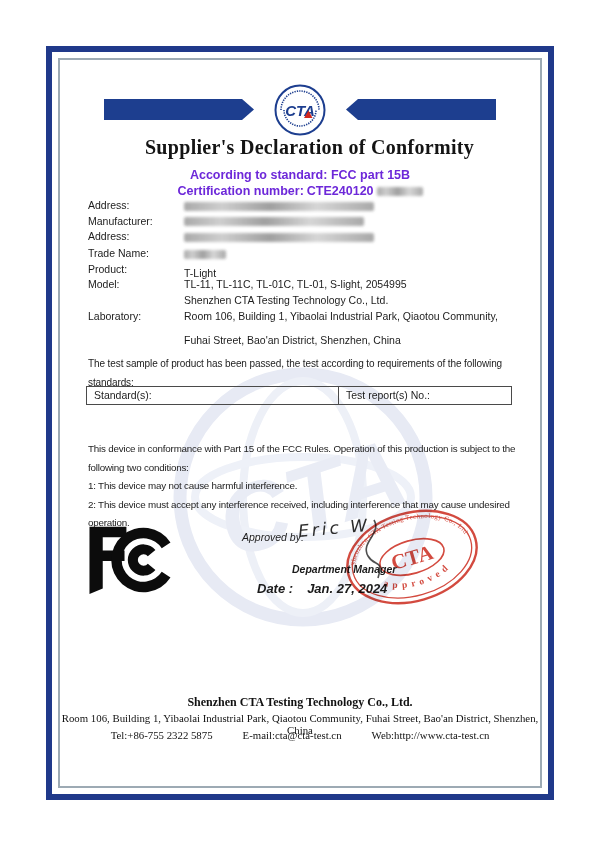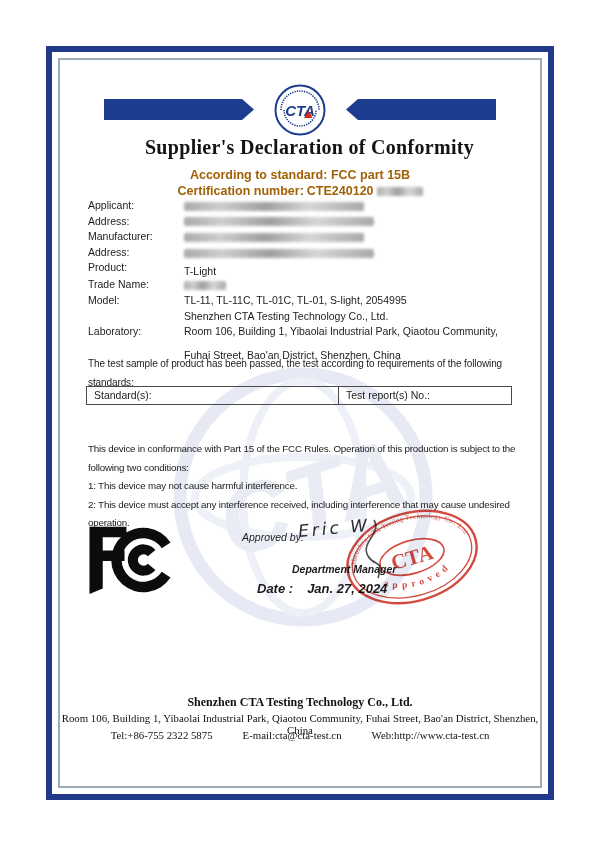--- a/index.html
+++ b/index.html
@@ -18,21 +18,21 @@
   .watermark { position:absolute; left:168px; top:362px; width:270px; height:270px; z-index:1; }
   
   .banner-bar { position:absolute; top:99px; width:150px; height:21px; background:#1d3e8f; z-index:2; }
   .banner-bar.left  { left:104px; clip-path:polygon(0 0, calc(100% - 12px) 0, 100% 50%, calc(100% - 12px) 100%, 0 100%); }
   .banner-bar.right { left:346px; clip-path:polygon(12px 0, 100% 0, 100% 100%, 12px 100%, 0 50%); }
   .cta-logo { position:absolute; left:272px; top:82px; width:56px; height:56px; z-index:3; }
   .doc-title { position:absolute; left:0; top:136px; width:100%; text-align:center;
     font-family:"Liberation Serif", serif; font-weight:bold; font-size:20px; color:#141414;
     letter-spacing:0.3px; z-index:2;padding-left:19px; }
   .sub-line { position:absolute; left:0; width:100%; text-align:center; font-weight:bold;
-    font-size:12.5px; color:#a16207; z-index:2; }
+    font-size:12.5px; color:#6d28d9; z-index:2; }
   .sub1 { top:168px; }
   .sub2 { top:184px; display:flex; justify-content:center; align-items:center; gap:3px; }
   
   .redact { display:inline-block; height:9px; border-radius:2px;
     background:linear-gradient(90deg,#9b9b9b,#c6c6c6 20%,#8f8f8f 45%,#cfcfcf 70%,#9a9a9a);
     filter:blur(1.6px); opacity:0.85; vertical-align:middle; }
   
   .info { position:absolute; left:88px; top:200px; width:430px; font-size:10.5px; z-index:2; }
   .irow { display:flex; align-items:flex-start; margin-bottom:4.6px; line-height:11px; }
   .irow .lbl { width:96px; flex:0 0 96px; }
@@ -101,42 +101,38 @@
   <div class="doc-title">Supplier's Declaration of Conformity</div>
   <div class="sub-line sub1">According to standard: FCC part 15B</div>
   <div class="sub-line sub2">
     <span>Certification number:</span>
     <span>CTE240120</span>
     <span class="redact" style="width:46px;"></span>
   </div>
 
   <div class="info">
     <div class="irow">
-      <span class="lbl">Applicant:</span>
-      <span class="val"><span class="redact" style="width:180px;"></span></span>
-    </div>
-    <div class="irow">
       <span class="lbl">Address:</span>
       <span class="val"><span class="redact" style="width:190px;"></span></span>
     </div>
     <div class="irow">
       <span class="lbl">Manufacturer:</span>
       <span class="val"><span class="redact" style="width:180px;"></span></span>
     </div>
     <div class="irow">
       <span class="lbl">Address:</span>
       <span class="val"><span class="redact" style="width:190px;"></span></span>
-    </div>
-    <div class="irow">
-      <span class="lbl">Product:</span>
-      <span class="val down">T-Light</span>
     </div>
     <div class="irow gap-top" style="margin-top:6px;">
       <span class="lbl">Trade Name:</span>
       <span class="val"><span class="redact" style="width:42px;"></span></span>
+    </div>
+    <div class="irow">
+      <span class="lbl">Product:</span>
+      <span class="val down">T-Light</span>
     </div>
     <div class="irow">
       <span class="lbl">Model:</span>
       <span class="val">TL-11, TL-11C, TL-01C, TL-01, S-light, 2054995</span>
     </div>
     <div class="irow">
       <span class="lbl"></span>
       <span class="val">Shenzhen CTA Testing Technology Co., Ltd.</span>
     </div>
     <div class="irow">

